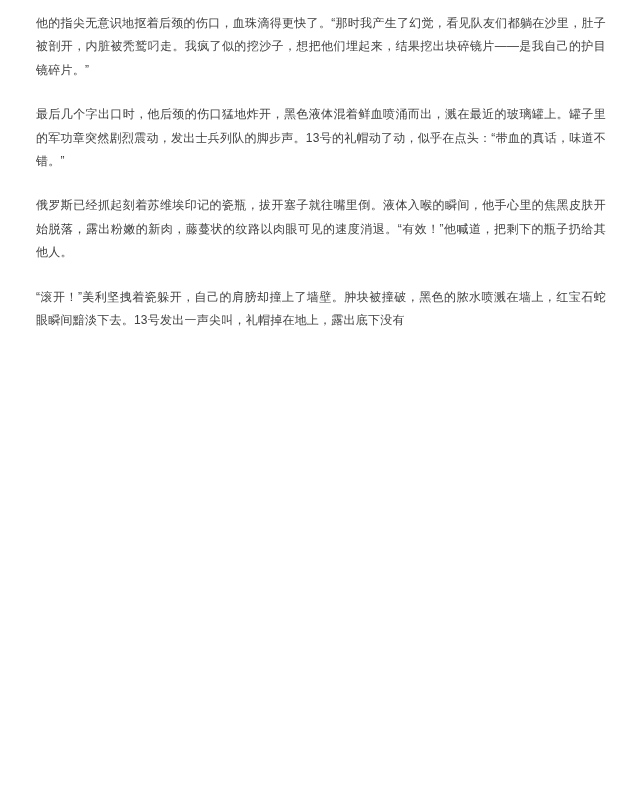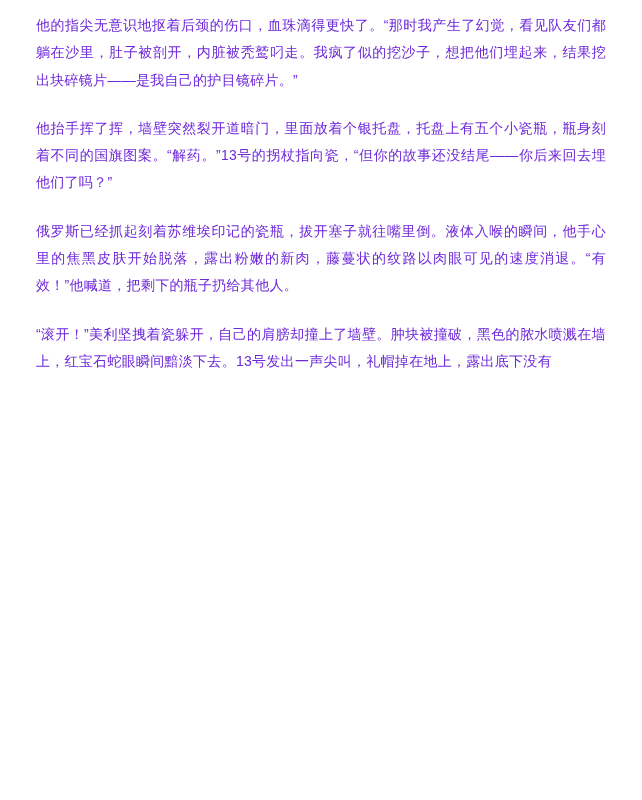--- a/index.html
+++ b/index.html
@@ -14,33 +14,33 @@
     font-family: "Liberation Sans", sans-serif;
   }
   .page {
     box-sizing: border-box;
     width: 642px;
     padding: 12px 36px 0 36px;
     background: #ffffff;
   }
   .para {
     margin: 0 0 21px 0;
-    font-size: 14px;
+    font-size: 12px;
     line-height: 1.95;
-    color: #6d28d9;
+    color: #404040;
     text-align: justify;
     text-justify: inter-ideograph;
     letter-spacing: 0.02em;
     word-break: break-all;
   }
   .para:last-child {
     margin-bottom: 0;
   }
 </style>
 </head>
 <body>
 
 <div class="page">
   <p class="para">他的指尖无意识地抠着后颈的伤口，血珠滴得更快了。“那时我产生了幻觉，看见队友们都躺在沙里，肚子被剖开，内脏被秃鹫叼走。我疯了似的挖沙子，想把他们埋起来，结果挖出块碎镜片——是我自己的护目镜碎片。”</p>
-  <p class="para">他抬手挥了挥，墙壁突然裂开道暗门，里面放着个银托盘，托盘上有五个小瓷瓶，瓶身刻着不同的国旗图案。“解药。”13号的拐杖指向瓷，“但你的故事还没结尾——你后来回去埋他们了吗？”</p>
+  <p class="para">最后几个字出口时，他后颈的伤口猛地炸开，黑色液体混着鲜血喷涌而出，溅在最近的玻璃罐上。罐子里的军功章突然剧烈震动，发出士兵列队的脚步声。13号的礼帽动了动，似乎在点头：“带血的真话，味道不错。”</p>
   <p class="para">俄罗斯已经抓起刻着苏维埃印记的瓷瓶，拔开塞子就往嘴里倒。液体入喉的瞬间，他手心里的焦黑皮肤开始脱落，露出粉嫩的新肉，藤蔓状的纹路以肉眼可见的速度消退。“有效！”他喊道，把剩下的瓶子扔给其他人。</p>
   <p class="para">“滚开！”美利坚拽着瓷躲开，自己的肩膀却撞上了墙壁。肿块被撞破，黑色的脓水喷溅在墙上，红宝石蛇眼瞬间黯淡下去。13号发出一声尖叫，礼帽掉在地上，露出底下没有</p>
 </div>
 
 </body></html>

